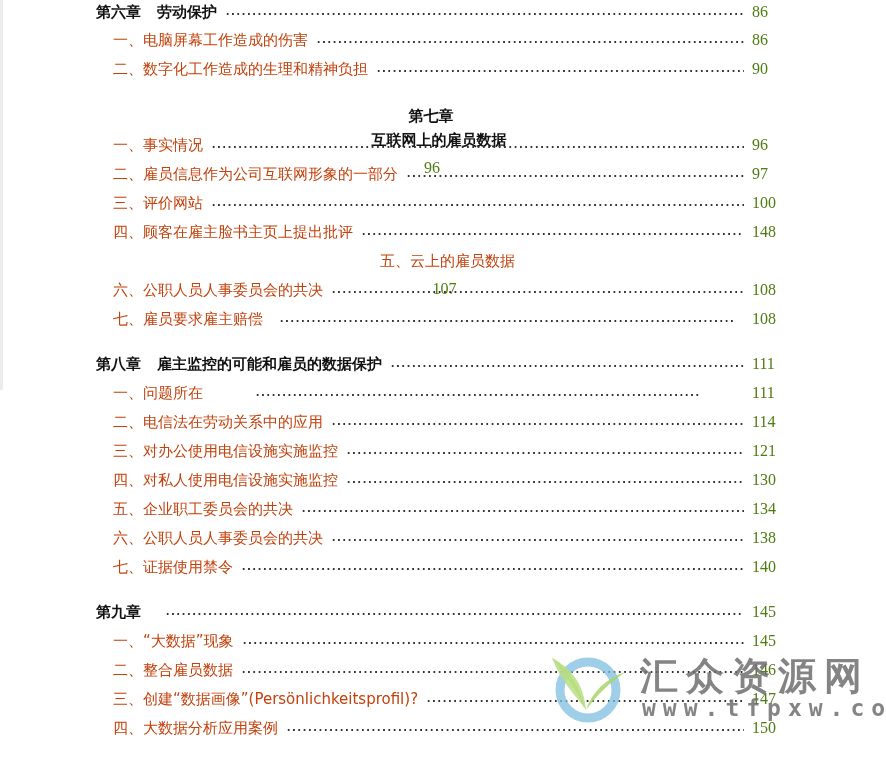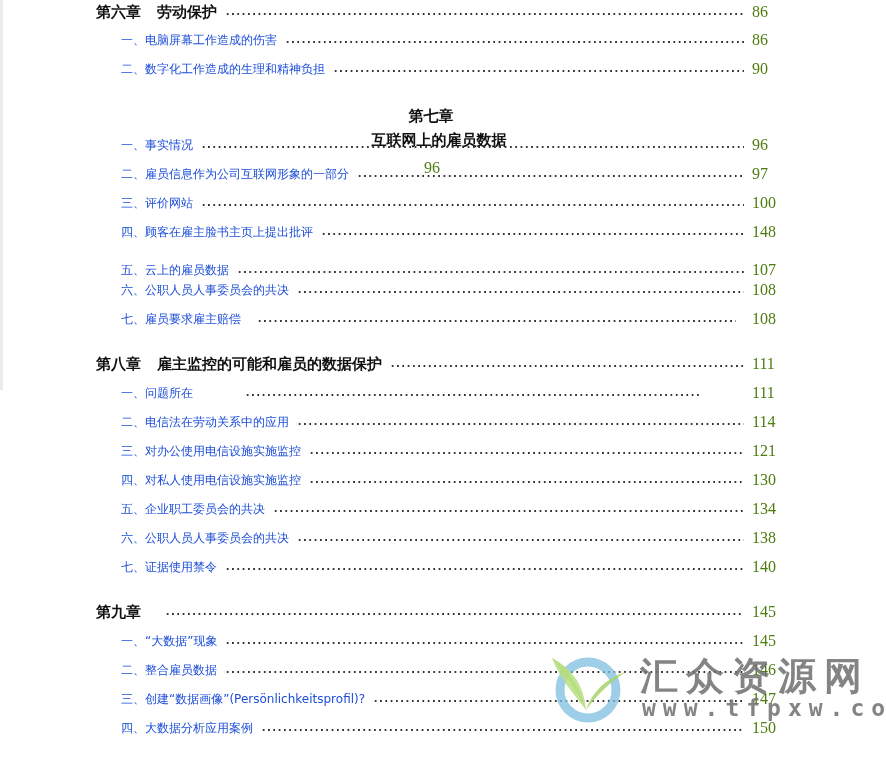--- a/index.html
+++ b/index.html
@@ -47,23 +47,22 @@
       font-family: "DejaVu Sans", "Liberation Sans", sans-serif;
       font-weight: bold;
       margin-right: 16px;
     }
     .row.section {
       padding-left: 17px;
       width: 669px;
     }
     .row.section .title {
       font-family: "DejaVu Sans", "Liberation Sans", sans-serif;
-      color: #1d4ed8;
-      font-size: 12px;
-      margin-left: 8px;
+      color: #c2410c;
+      font-size: 15px;
     }
     .title { white-space: nowrap; }
     .leader {
       flex: 1;
       margin: 0 8px 0 8px;
       height: 2px;
       align-self: center;
       margin-top: 4px;
       background-image: radial-gradient(circle, #333 0.9px, transparent 1.1px);
       background-size: 5.3px 2px;
@@ -157,21 +156,21 @@
   <div class="row section" style="top:191px;">
     <span class="title">三、评价网站</span>
     <span class="leader"></span>
     <span class="page">100</span>
   </div>
   <div class="row section" style="top:220px;">
     <span class="title">四、顾客在雇主脸书主页上提出批评</span>
     <span class="leader"></span>
     <span class="page">148</span>
   </div>
-  <div class="row section" style="top:258px;">
+  <div class="row section" style="top:249px;flex-direction:column;">
     <span class="title">五、云上的雇员数据</span>
     <span class="leader"></span>
     <span class="page">107</span>
   </div>
   <div class="row section" style="top:278px;">
     <span class="title">六、公职人员人事委员会的共决</span>
     <span class="leader"></span>
     <span class="page">108</span>
   </div>
   <div class="row section" style="top:307px;gap:8px;">

